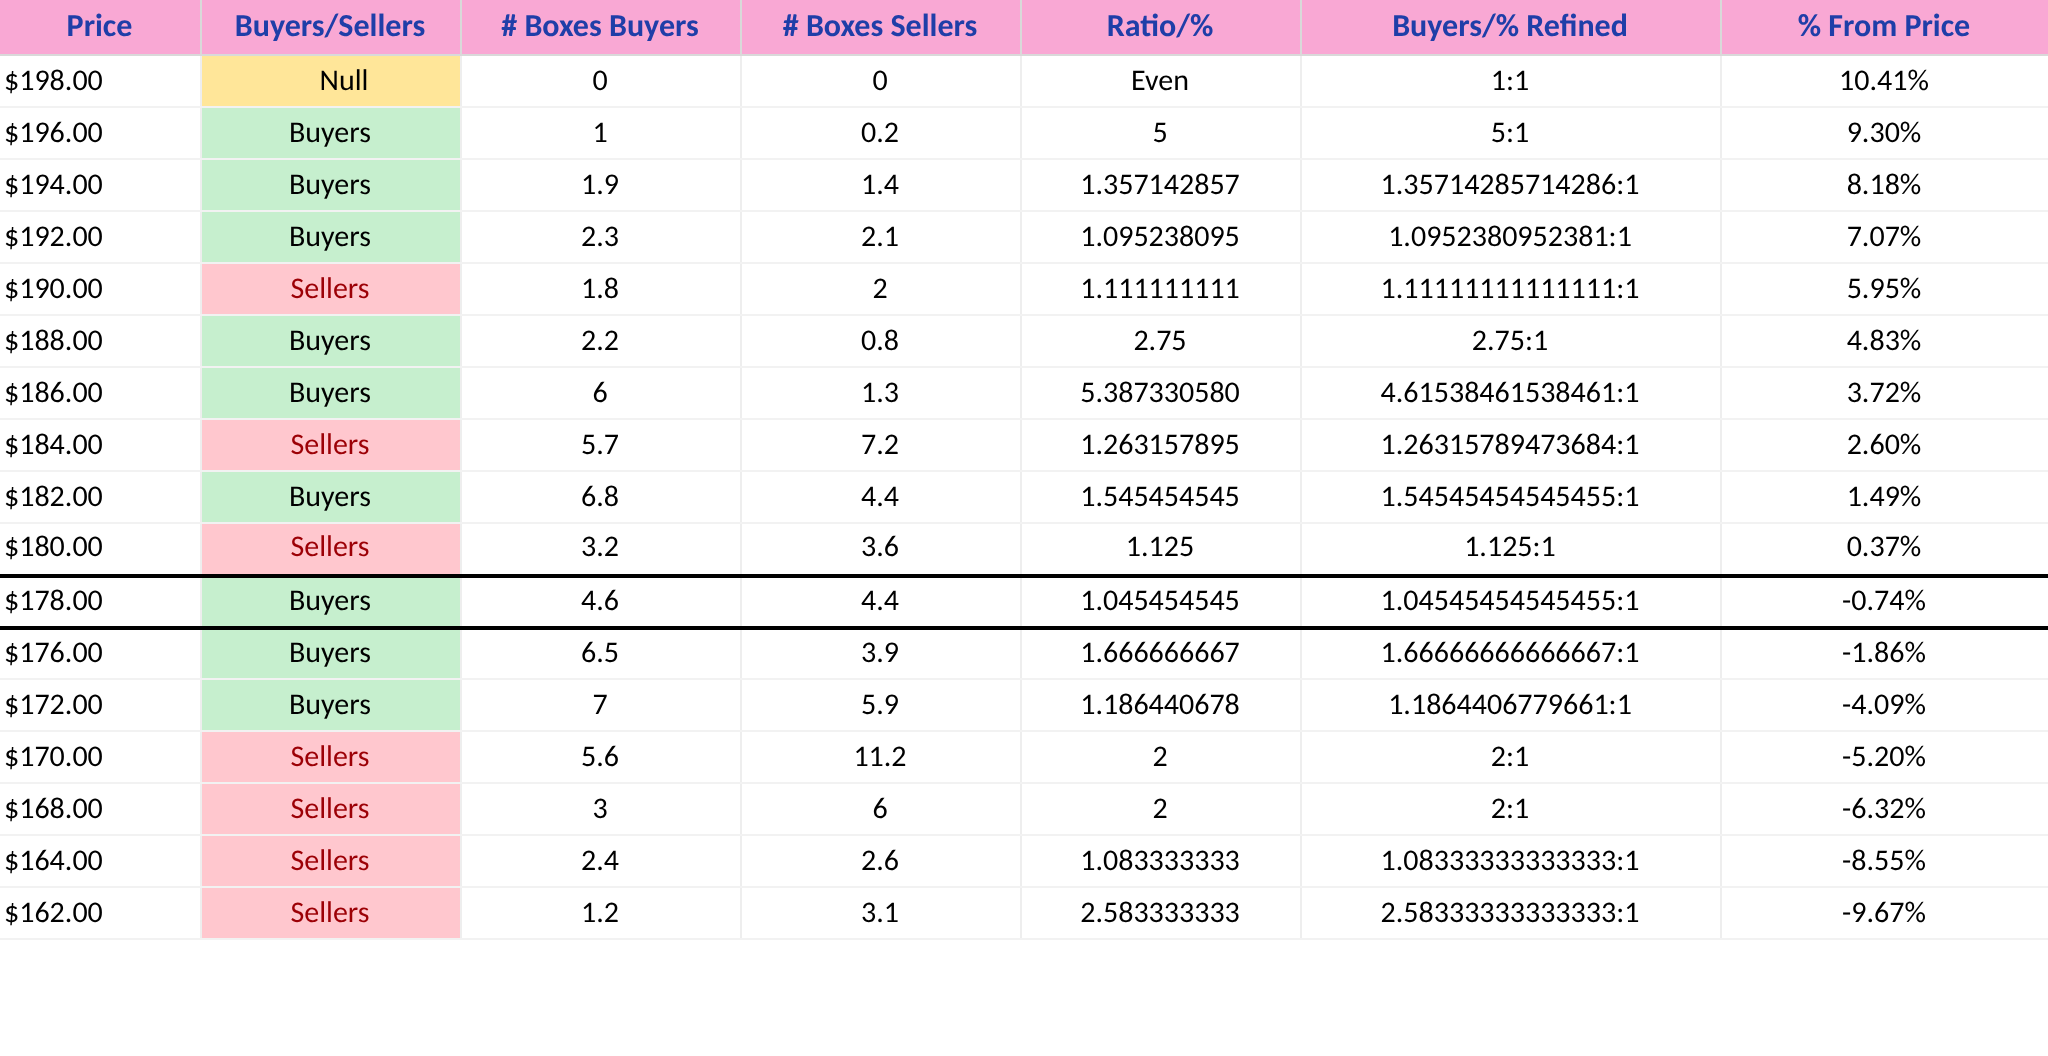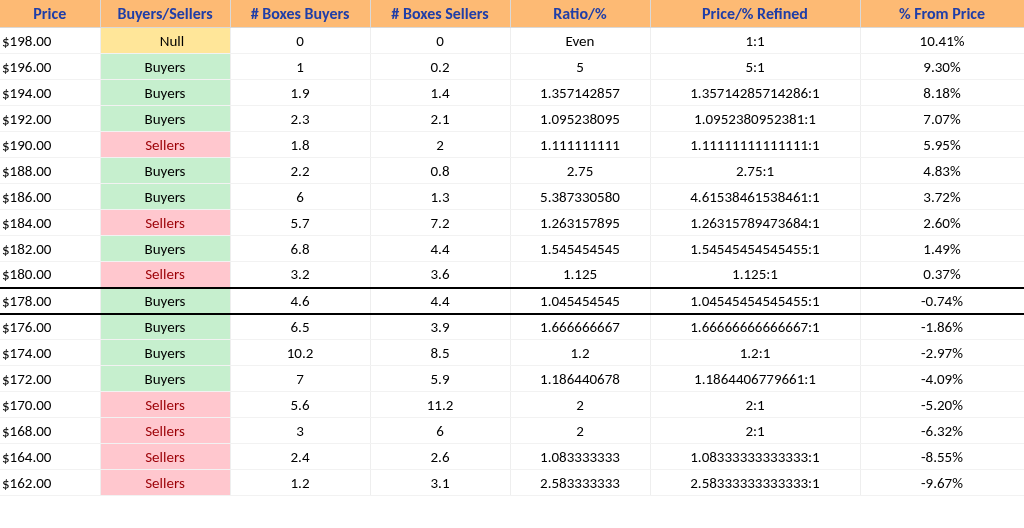--- a/index.html
+++ b/index.html
@@ -8,21 +8,21 @@
     font-family: Calibri, Arial, sans-serif;
     font-size: 15px;
     background: #fff;
   }
   table {
     border-collapse: collapse;
     width: 1024px;
     table-layout: fixed;
   }
   th {
-    background: #fdba74;
+    background: #f9a8d4;
     color: #1f3ea8;
     font-weight: 600;
     font-size: 16px;
     padding: 4px 6px;
     border-right: 1px solid #d9d9d9;
     border-bottom: 1px solid #d9d9d9;
     text-align: center;
     white-space: nowrap;
   }
   td {
@@ -67,21 +67,21 @@
       <col class="c-refined">
       <col class="c-from">
   </colgroup>
   <thead>
     <tr>
       <th>Price</th>
       <th>Buyers/Sellers</th>
       <th># Boxes Buyers</th>
       <th># Boxes Sellers</th>
       <th>Ratio/%</th>
-      <th>Price/% Refined</th>
+      <th>Buyers/% Refined</th>
       <th>% From Price</th>
     </tr>
   </thead>
   <tbody id="tbody">
       <tr>
         <td class="price">$198.00</td>
         <td class="side-null">Null</td>
         <td>0</td>
         <td>0</td>
         <td>Even</td>
@@ -181,29 +181,20 @@
       <tr>
         <td class="price">$176.00</td>
         <td class="side-buyers">Buyers</td>
         <td>6.5</td>
         <td>3.9</td>
         <td>1.666666667</td>
         <td>1.66666666666667:1</td>
         <td>-1.86%</td>
       </tr>
       <tr>
-        <td class="price">$174.00</td>
-        <td class="side-buyers">Buyers</td>
-        <td>10.2</td>
-        <td>8.5</td>
-        <td>1.2</td>
-        <td>1.2:1</td>
-        <td>-2.97%</td>
-      </tr>
-      <tr>
         <td class="price">$172.00</td>
         <td class="side-buyers">Buyers</td>
         <td>7</td>
         <td>5.9</td>
         <td>1.186440678</td>
         <td>1.1864406779661:1</td>
         <td>-4.09%</td>
       </tr>
       <tr>
         <td class="price">$170.00</td>

